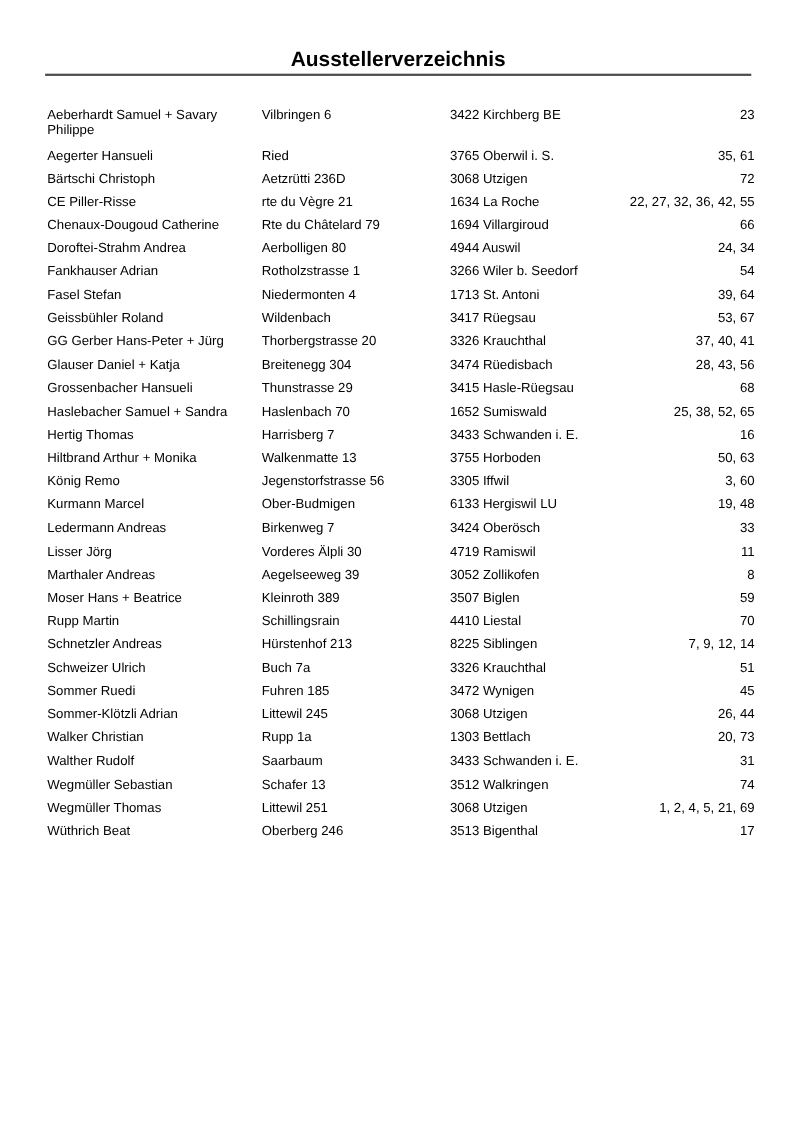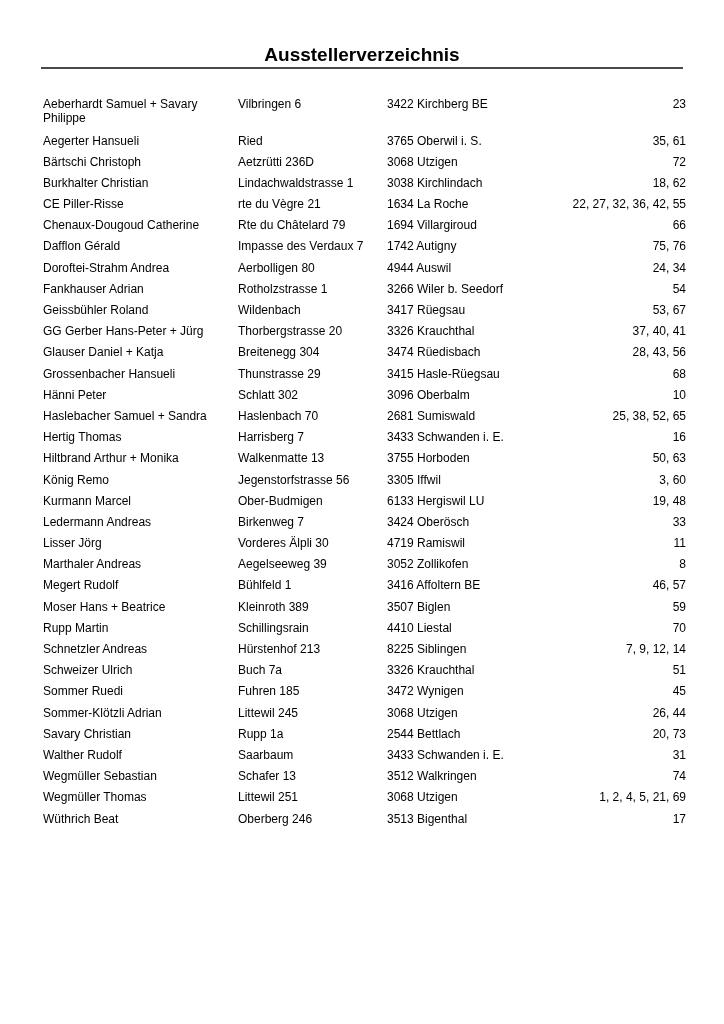--- a/index.html
+++ b/index.html
@@ -48,21 +48,21 @@
     .row.tall {
       height: 36.5px;
     }
     .cell {
       position: absolute;
       top: 0;
       white-space: nowrap;
     }
     .c-name { left: 0; width: 175px; white-space: normal; }
     .c-street { left: 195px; }
-    .c-city { left: 344px; }
+    .c-city { left: 366px; }
     .c-stands { right: 0; text-align: right; }
   </style>
 </head>
 <body>
 
 <div class="title">Ausstellerverzeichnis</div>
 <div class="rule"></div>
 
 <div class="list" id="exhibitor-list">
     <div class="row tall">
@@ -77,56 +77,50 @@
       <span class="cell c-city">3765 Oberwil i. S.</span>
       <span class="cell c-stands">35, 61</span>
     </div>
     <div class="row">
       <span class="cell c-name">Bärtschi Christoph</span>
       <span class="cell c-street">Aetzrütti 236D</span>
       <span class="cell c-city">3068 Utzigen</span>
       <span class="cell c-stands">72</span>
     </div>
     <div class="row">
-      <span class="cell c-name">Burkhalter Christian</span>
-      <span class="cell c-street">Lindachwaldstrasse 1</span>
-      <span class="cell c-city">3038 Kirchlindach</span>
-      <span class="cell c-stands">18, 62</span>
-    </div>
-    <div class="row">
       <span class="cell c-name">CE Piller-Risse</span>
       <span class="cell c-street">rte du Vègre 21</span>
       <span class="cell c-city">1634 La Roche</span>
       <span class="cell c-stands">22, 27, 32, 36, 42, 55</span>
     </div>
     <div class="row">
       <span class="cell c-name">Chenaux-Dougoud Catherine</span>
       <span class="cell c-street">Rte du Châtelard 79</span>
       <span class="cell c-city">1694 Villargiroud</span>
       <span class="cell c-stands">66</span>
     </div>
     <div class="row">
-      <span class="cell c-name">Dafflon Gérald</span>
-      <span class="cell c-street">Impasse des Verdaux 7</span>
-      <span class="cell c-city">1742 Autigny</span>
-      <span class="cell c-stands">75, 76</span>
-    </div>
-    <div class="row">
       <span class="cell c-name">Doroftei-Strahm Andrea</span>
       <span class="cell c-street">Aerbolligen 80</span>
       <span class="cell c-city">4944 Auswil</span>
       <span class="cell c-stands">24, 34</span>
     </div>
     <div class="row">
       <span class="cell c-name">Fankhauser Adrian</span>
       <span class="cell c-street">Rotholzstrasse 1</span>
       <span class="cell c-city">3266 Wiler b. Seedorf</span>
       <span class="cell c-stands">54</span>
     </div>
     <div class="row">
+      <span class="cell c-name">Fasel Stefan</span>
+      <span class="cell c-street">Niedermonten 4</span>
+      <span class="cell c-city">1713 St. Antoni</span>
+      <span class="cell c-stands">39, 64</span>
+    </div>
+    <div class="row">
       <span class="cell c-name">Geissbühler Roland</span>
       <span class="cell c-street">Wildenbach</span>
       <span class="cell c-city">3417 Rüegsau</span>
       <span class="cell c-stands">53, 67</span>
     </div>
     <div class="row">
       <span class="cell c-name">GG Gerber Hans-Peter + Jürg</span>
       <span class="cell c-street">Thorbergstrasse 20</span>
       <span class="cell c-city">3326 Krauchthal</span>
       <span class="cell c-stands">37, 40, 41</span>
@@ -137,29 +131,23 @@
       <span class="cell c-city">3474 Rüedisbach</span>
       <span class="cell c-stands">28, 43, 56</span>
     </div>
     <div class="row">
       <span class="cell c-name">Grossenbacher Hansueli</span>
       <span class="cell c-street">Thunstrasse 29</span>
       <span class="cell c-city">3415 Hasle-Rüegsau</span>
       <span class="cell c-stands">68</span>
     </div>
     <div class="row">
-      <span class="cell c-name">Hänni Peter</span>
-      <span class="cell c-street">Schlatt 302</span>
-      <span class="cell c-city">3096 Oberbalm</span>
-      <span class="cell c-stands">10</span>
-    </div>
-    <div class="row">
       <span class="cell c-name">Haslebacher Samuel + Sandra</span>
       <span class="cell c-street">Haslenbach 70</span>
-      <span class="cell c-city">2681 Sumiswald</span>
+      <span class="cell c-city">1652 Sumiswald</span>
       <span class="cell c-stands">25, 38, 52, 65</span>
     </div>
     <div class="row">
       <span class="cell c-name">Hertig Thomas</span>
       <span class="cell c-street">Harrisberg 7</span>
       <span class="cell c-city">3433 Schwanden i. E.</span>
       <span class="cell c-stands">16</span>
     </div>
     <div class="row">
       <span class="cell c-name">Hiltbrand Arthur + Monika</span>
@@ -191,26 +179,20 @@
       <span class="cell c-city">4719 Ramiswil</span>
       <span class="cell c-stands">11</span>
     </div>
     <div class="row">
       <span class="cell c-name">Marthaler Andreas</span>
       <span class="cell c-street">Aegelseeweg 39</span>
       <span class="cell c-city">3052 Zollikofen</span>
       <span class="cell c-stands">8</span>
     </div>
     <div class="row">
-      <span class="cell c-name">Megert Rudolf</span>
-      <span class="cell c-street">Bühlfeld 1</span>
-      <span class="cell c-city">3416 Affoltern BE</span>
-      <span class="cell c-stands">46, 57</span>
-    </div>
-    <div class="row">
       <span class="cell c-name">Moser Hans + Beatrice</span>
       <span class="cell c-street">Kleinroth 389</span>
       <span class="cell c-city">3507 Biglen</span>
       <span class="cell c-stands">59</span>
     </div>
     <div class="row">
       <span class="cell c-name">Rupp Martin</span>
       <span class="cell c-street">Schillingsrain</span>
       <span class="cell c-city">4410 Liestal</span>
       <span class="cell c-stands">70</span>
@@ -233,23 +215,23 @@
       <span class="cell c-city">3472 Wynigen</span>
       <span class="cell c-stands">45</span>
     </div>
     <div class="row">
       <span class="cell c-name">Sommer-Klötzli Adrian</span>
       <span class="cell c-street">Littewil 245</span>
       <span class="cell c-city">3068 Utzigen</span>
       <span class="cell c-stands">26, 44</span>
     </div>
     <div class="row">
-      <span class="cell c-name">Savary Christian</span>
+      <span class="cell c-name">Walker Christian</span>
       <span class="cell c-street">Rupp 1a</span>
-      <span class="cell c-city">2544 Bettlach</span>
+      <span class="cell c-city">1303 Bettlach</span>
       <span class="cell c-stands">20, 73</span>
     </div>
     <div class="row">
       <span class="cell c-name">Walther Rudolf</span>
       <span class="cell c-street">Saarbaum</span>
       <span class="cell c-city">3433 Schwanden i. E.</span>
       <span class="cell c-stands">31</span>
     </div>
     <div class="row">
       <span class="cell c-name">Wegmüller Sebastian</span>

